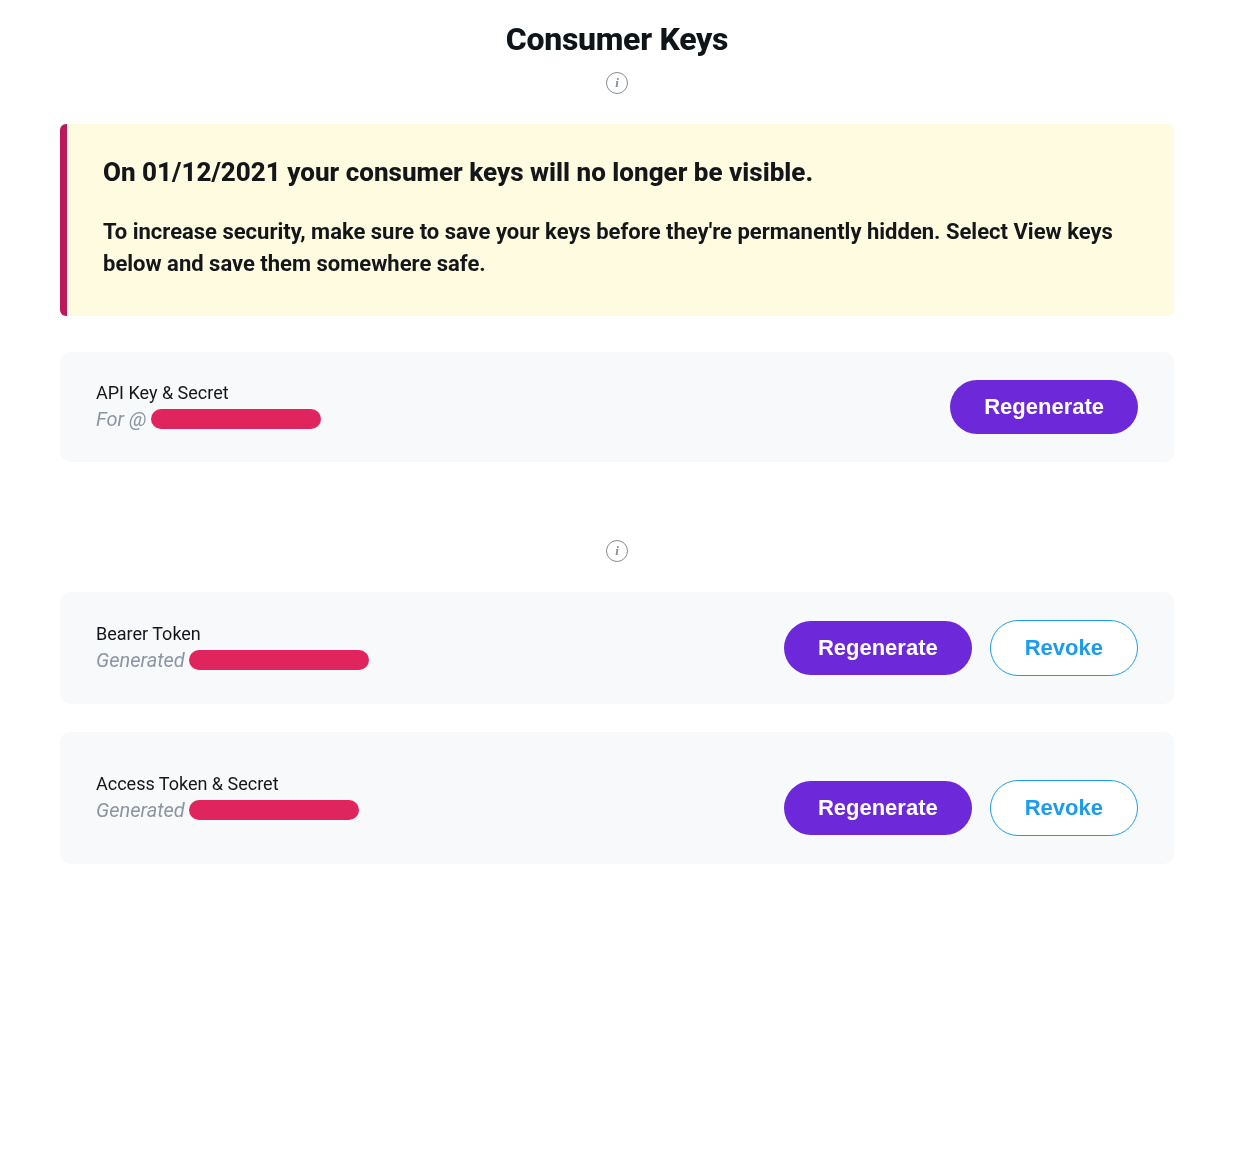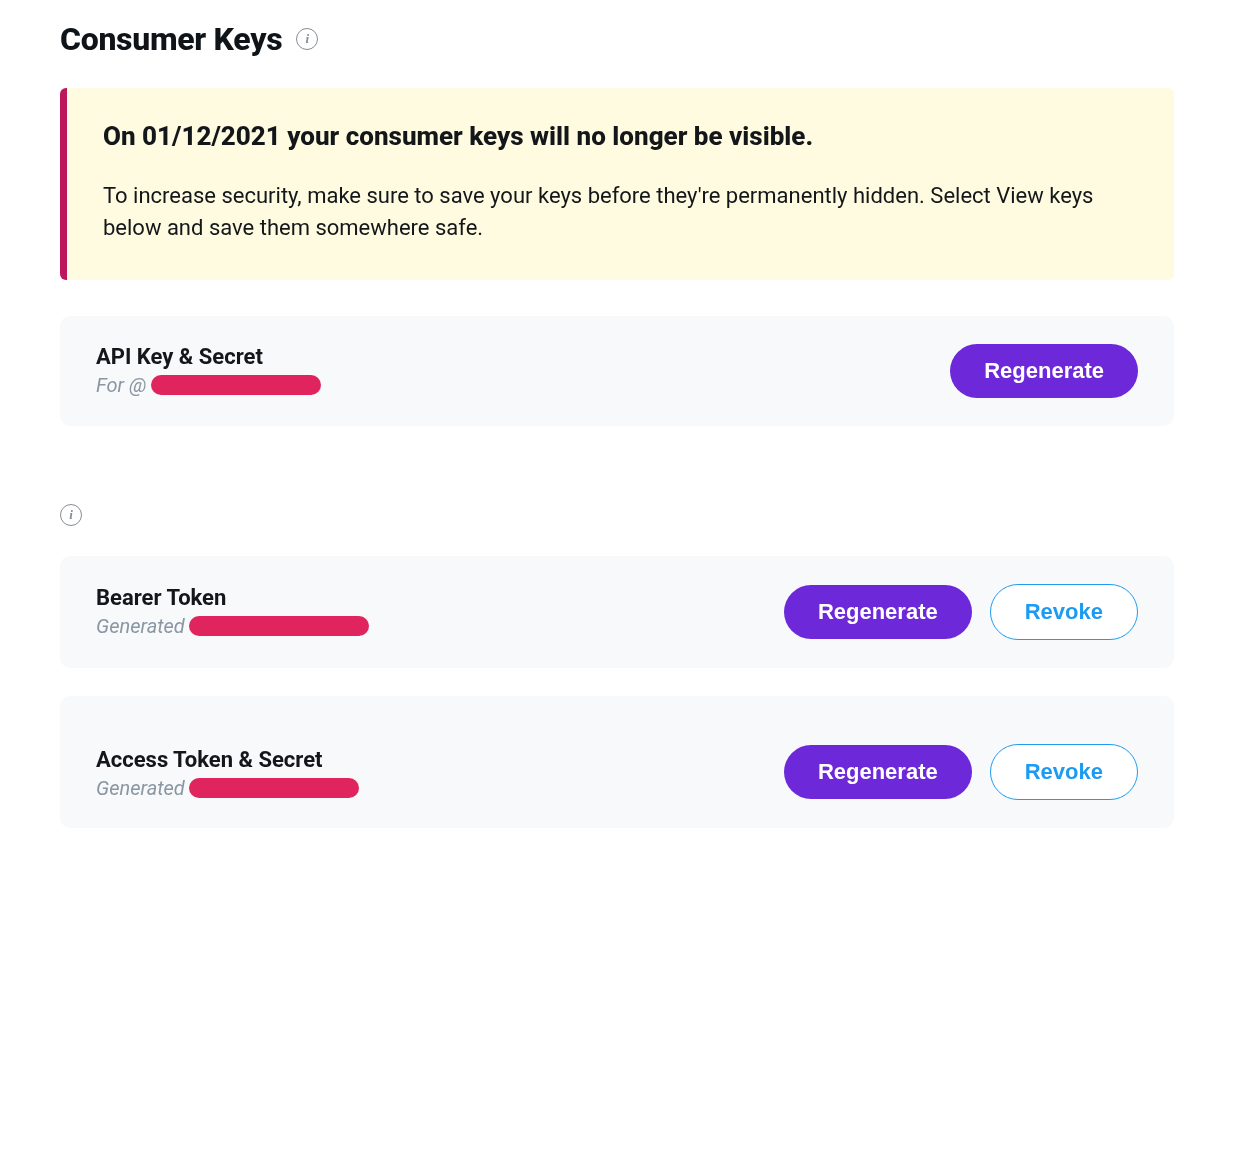--- a/index.html
+++ b/index.html
@@ -12,20 +12,21 @@
       background: #fff;
       padding: 20px 60px;
       width: 1234px;
       color: #0f1419;
     }
     .section-header {
       display: flex;
       align-items: center;
       gap: 14px;
       margin-bottom: 30px;
+      flex-direction: column;
     }
     .section-title {
       font-size: 32px;
       font-weight: 800;
       color: #0f1419;
       letter-spacing: -0.3px;
     }
     .info-icon {
       width: 22px;
       height: 22px;
@@ -53,39 +54,39 @@
       font-size: 26px;
       font-weight: 800;
       color: #14171a;
       margin-bottom: 26px;
       line-height: 1.3;
     }
     .alert-body {
       font-size: 22px;
       color: #14171a;
       line-height: 1.45;
-      font-weight: 400;
+      font-weight: 700;
     }
     .card {
       background: #f7f9fa;
       border-radius: 10px;
       padding: 28px 36px;
       margin-bottom: 28px;
       display: flex;
       align-items: center;
       justify-content: space-between;
     }
     .card-left {
       display: flex;
       flex-direction: column;
       gap: 4px;
     }
     .card-title {
-      font-size: 22px;
-      font-weight: 700;
+      font-size: 18px;
+      font-weight: 400;
       color: #14171a;
     }
     .card-sub {
       font-size: 20px;
       font-style: italic;
       color: #8a96a3;
       display: flex;
       align-items: center;
       flex-wrap: wrap;
       gap: 4px;
@@ -138,21 +139,21 @@
     .section-gap {
       height: 50px;
     }
     .perm-line {
       font-size: 20px;
       font-style: italic;
       color: #8a96a3;
       margin-top: 16px;
     }
     .card.tall {
-      align-items: flex-end;
+      align-items: center;
       gap: 28px;
     }
     .card.tall .actions {
       margin-top: 20px;
     }
   </style>
 </head>
 <body>
 
 <div class="section-header">

